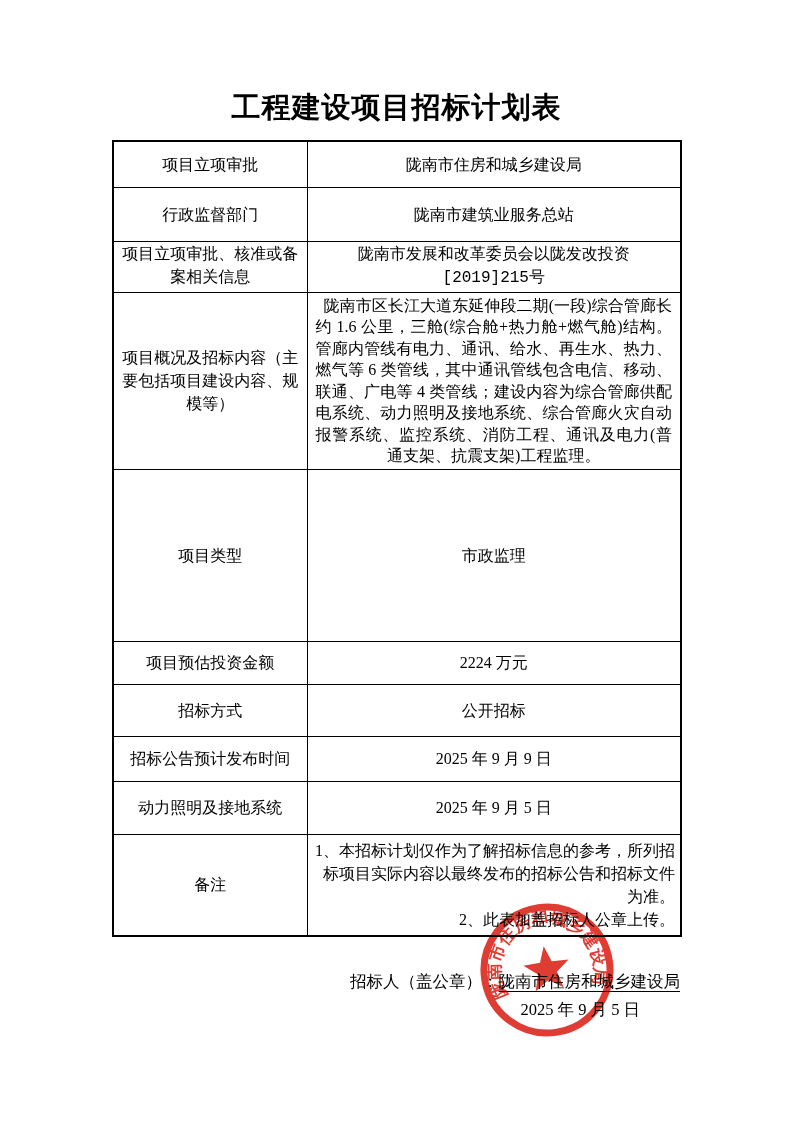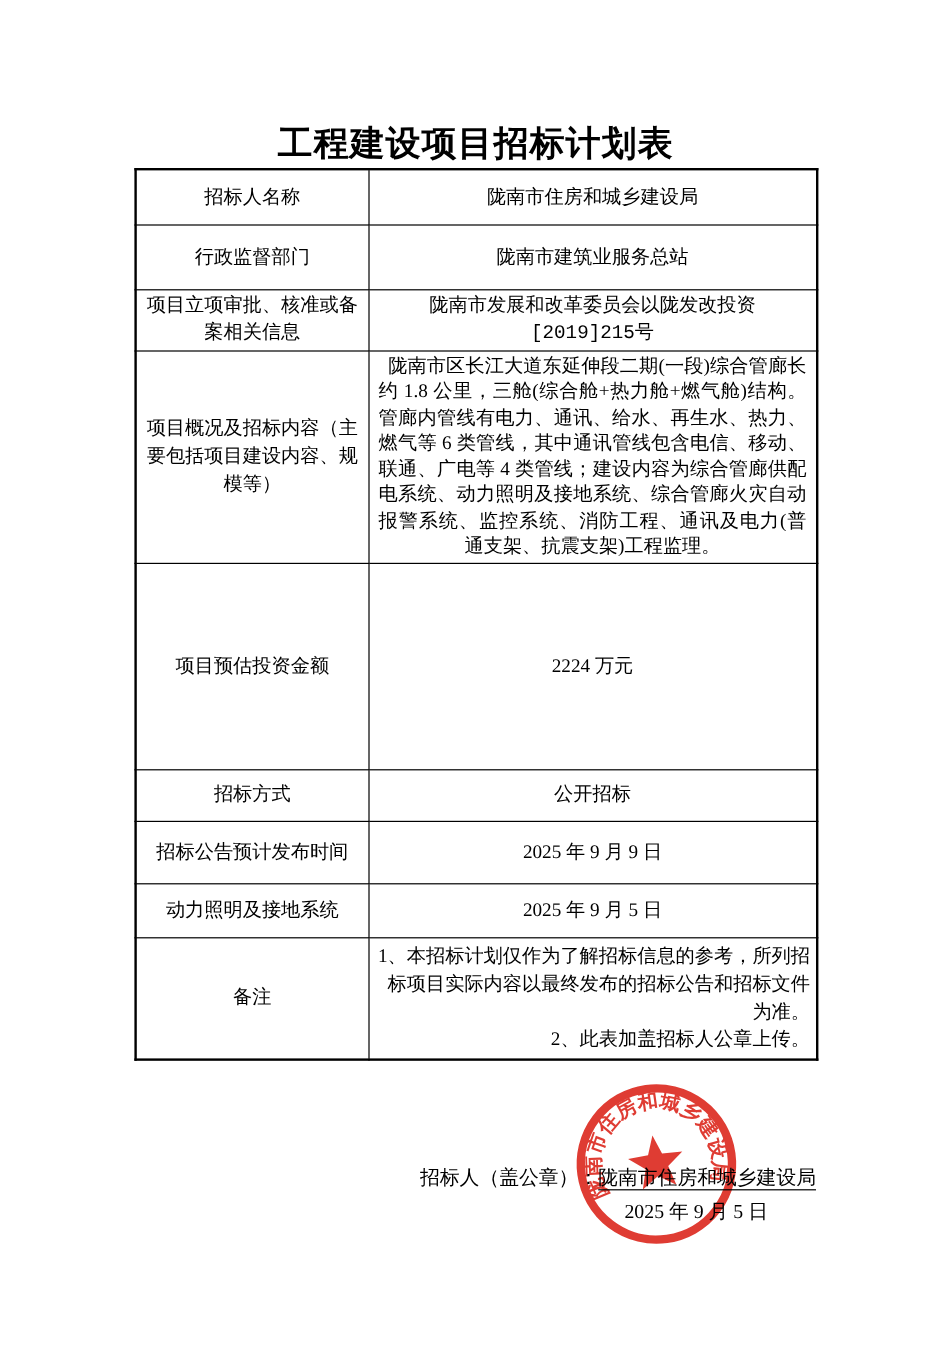--- a/index.html
+++ b/index.html
@@ -1,21 +1,21 @@
 <!DOCTYPE html>
 <html><head>
 <meta charset="utf-8">
 <style>
   html,body{margin:0;padding:0;background:#ffffff;}
   .page{
     position:relative;width:793px;height:1122px;background:#ffffff;color:#000;
     font-family:"Liberation Serif","DejaVu Serif",serif;overflow:hidden;
   }
   .title{
-    position:absolute;top:100px;left:0;width:100%;margin:0;
+    position:absolute;top:88px;left:0;width:100%;margin:0;
     text-align:center;font-size:29px;font-weight:bold;letter-spacing:1px;
     font-family:"Liberation Sans","DejaVu Sans",sans-serif;
   }
   table.plan-table{
     position:absolute;left:112px;top:140px;width:568px;
     border-collapse:collapse;table-layout:fixed;border:2px solid #000;
   }
   .plan-table col.c1{width:194px;}
   .plan-table col.c2{width:374px;}
   .plan-table td{
@@ -64,34 +64,38 @@
 
   <h1 class="title">工程建设项目招标计划表</h1>
 
   <table class="plan-table">
     <colgroup>
         <col class="c1">
         <col class="c2">
       </colgroup>
     <tbody>
       <tr>
-        <td class="lbl">招标人名称</td>
+        <td class="lbl">项目立项审批</td>
         <td class="val">陇南市住房和城乡建设局</td>
       </tr>
       <tr>
         <td class="lbl">行政监督部门</td>
         <td class="val">陇南市建筑业服务总站</td>
       </tr>
       <tr>
         <td class="lbl">项目立项审批、核准或备案相关信息</td>
         <td class="val">陇南市发展和改革委员会以陇发改投资[2019]215号</td>
       </tr>
       <tr>
         <td class="lbl">项目概况及招标内容（主要包括项目建设内容、规模等）</td>
-        <td class="val para">陇南市区长江大道东延伸段二期(一段)综合管廊长约 1.8 公里，三舱(综合舱+热力舱+燃气舱)结构。管廊内管线有电力、通讯、给水、再生水、热力、燃气等 6 类管线，其中通讯管线包含电信、移动、联通、广电等 4 类管线；建设内容为综合管廊供配电系统、动力照明及接地系统、综合管廊火灾自动报警系统、监控系统、消防工程、通讯及电力(普通支架、抗震支架)工程监理。</td>
+        <td class="val para">陇南市区长江大道东延伸段二期(一段)综合管廊长约 1.6 公里，三舱(综合舱+热力舱+燃气舱)结构。管廊内管线有电力、通讯、给水、再生水、热力、燃气等 6 类管线，其中通讯管线包含电信、移动、联通、广电等 4 类管线；建设内容为综合管廊供配电系统、动力照明及接地系统、综合管廊火灾自动报警系统、监控系统、消防工程、通讯及电力(普通支架、抗震支架)工程监理。</td>
+      </tr>
+      <tr>
+        <td class="lbl">项目类型</td>
+        <td class="val">市政监理</td>
       </tr>
       <tr>
         <td class="lbl">项目预估投资金额</td>
         <td class="val">2224 万元</td>
       </tr>
       <tr>
         <td class="lbl">招标方式</td>
         <td class="val">公开招标</td>
       </tr>
       <tr>

